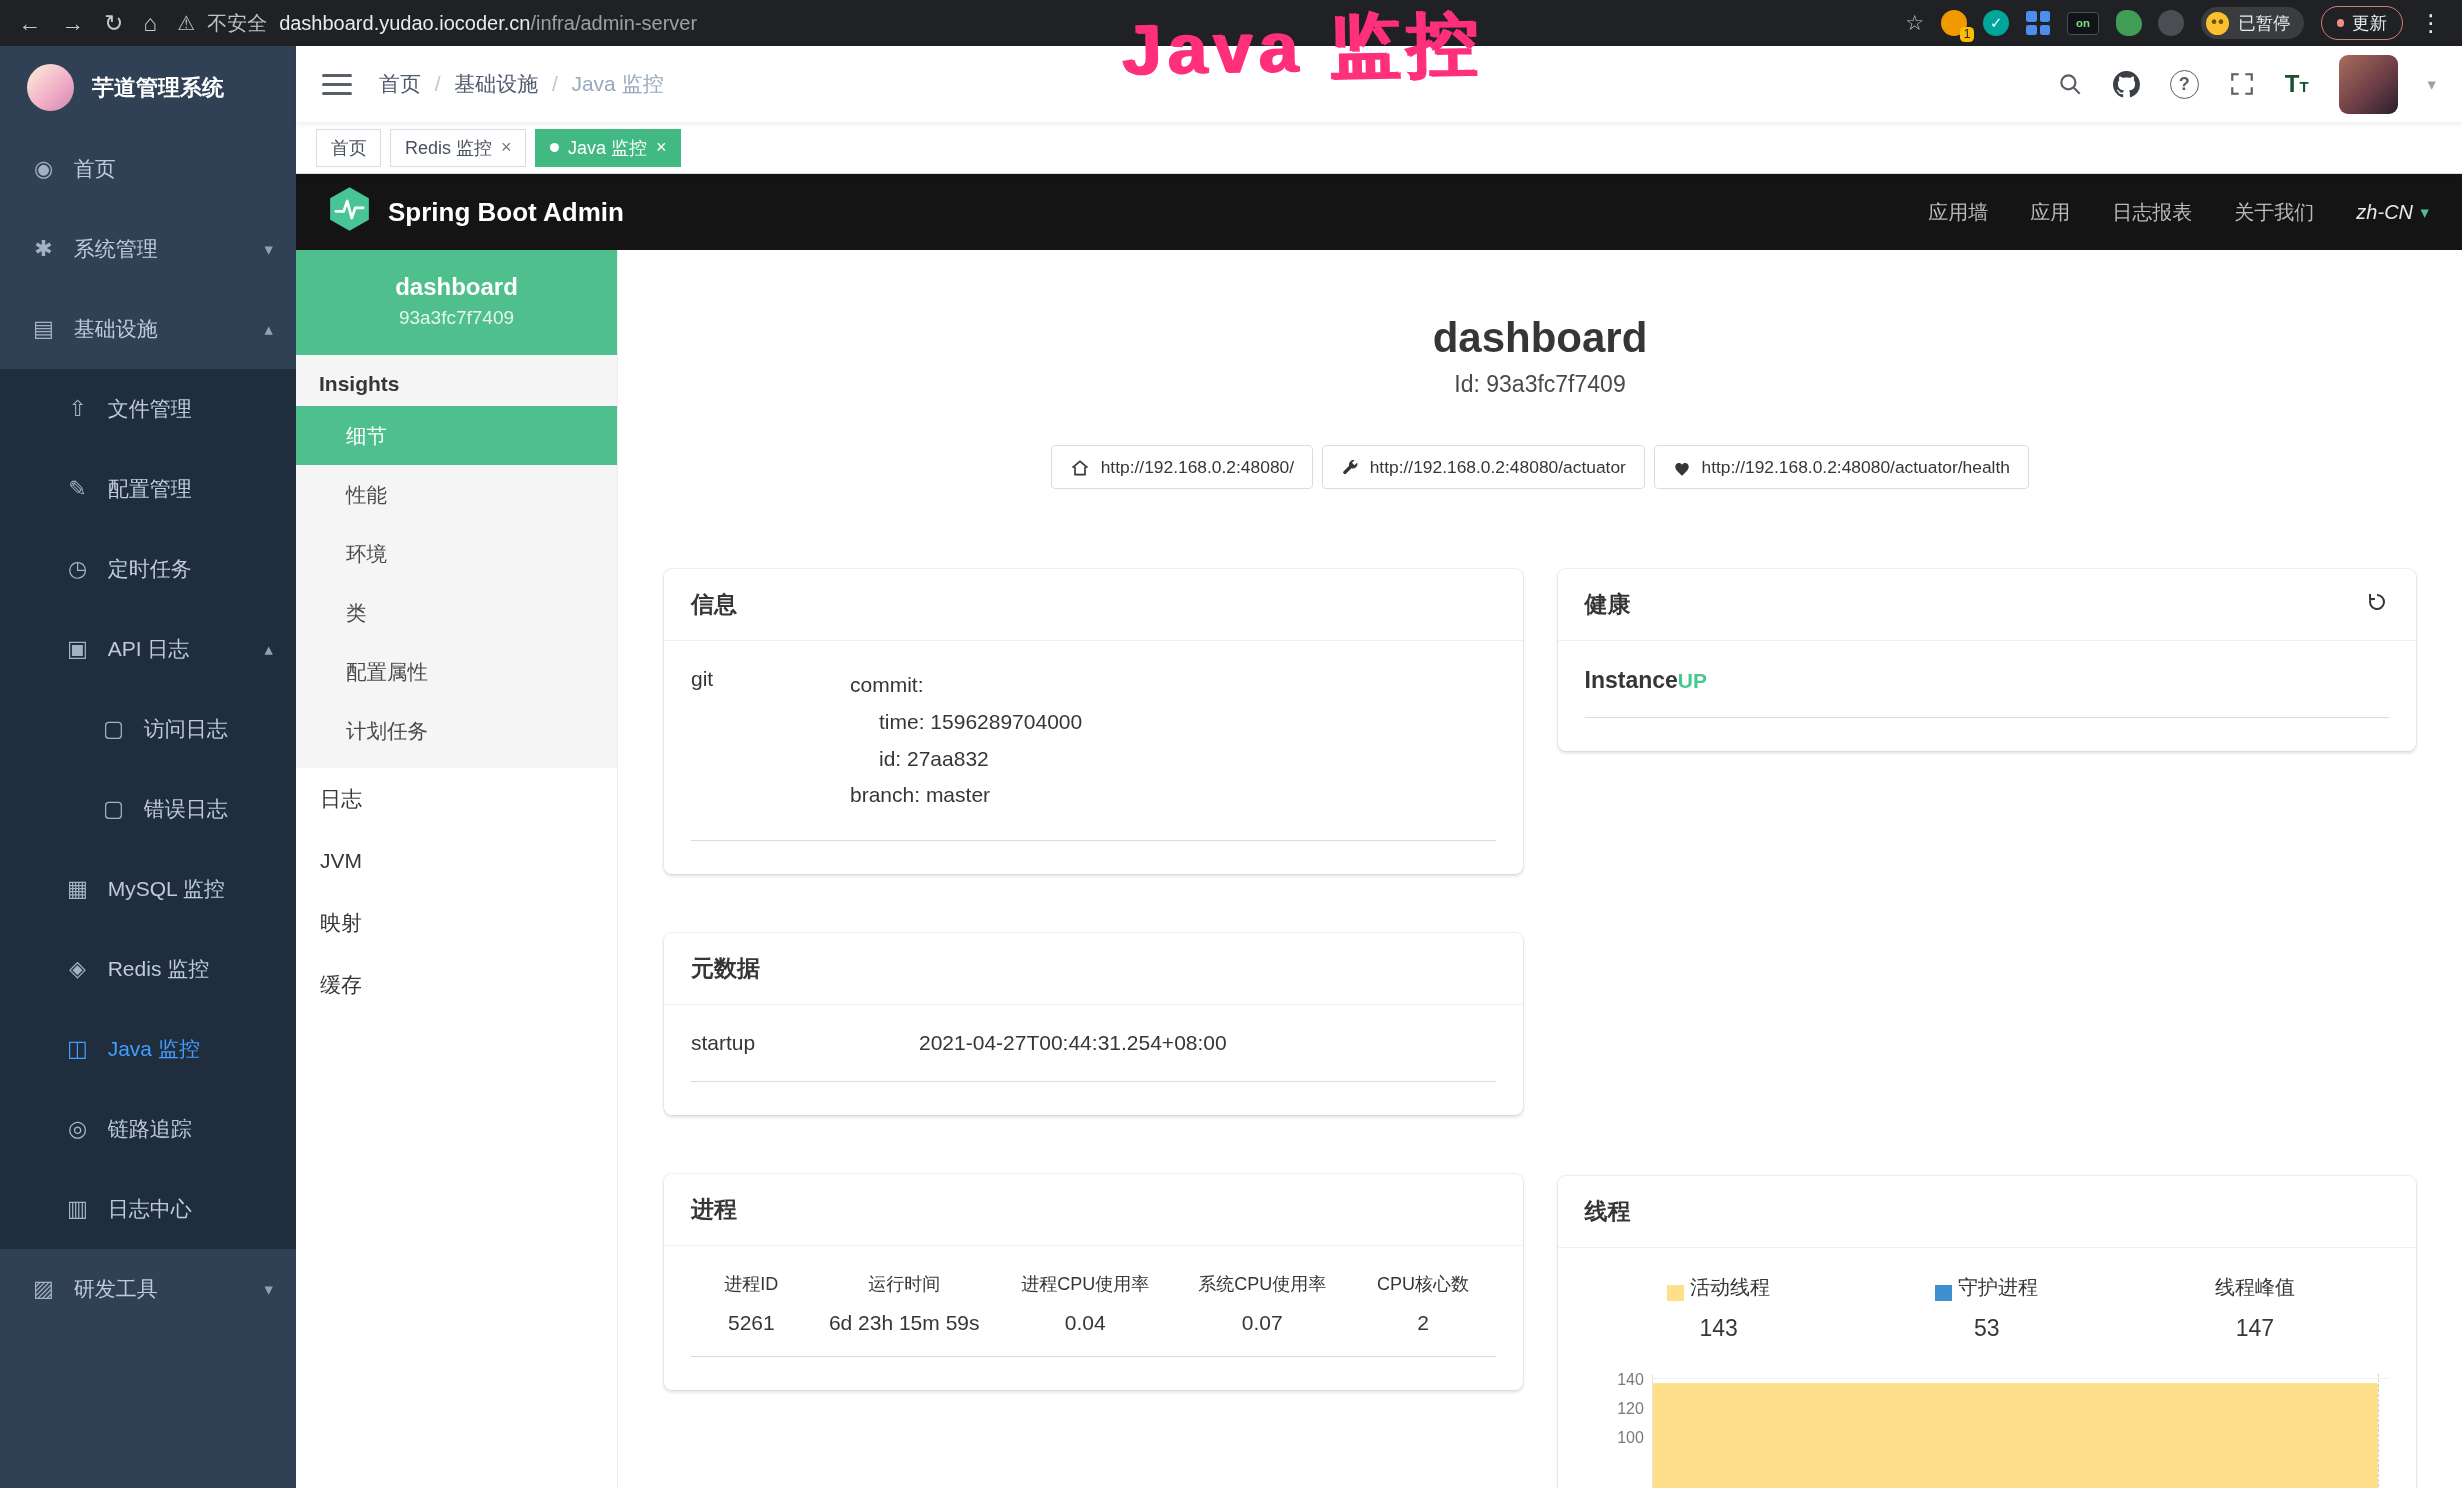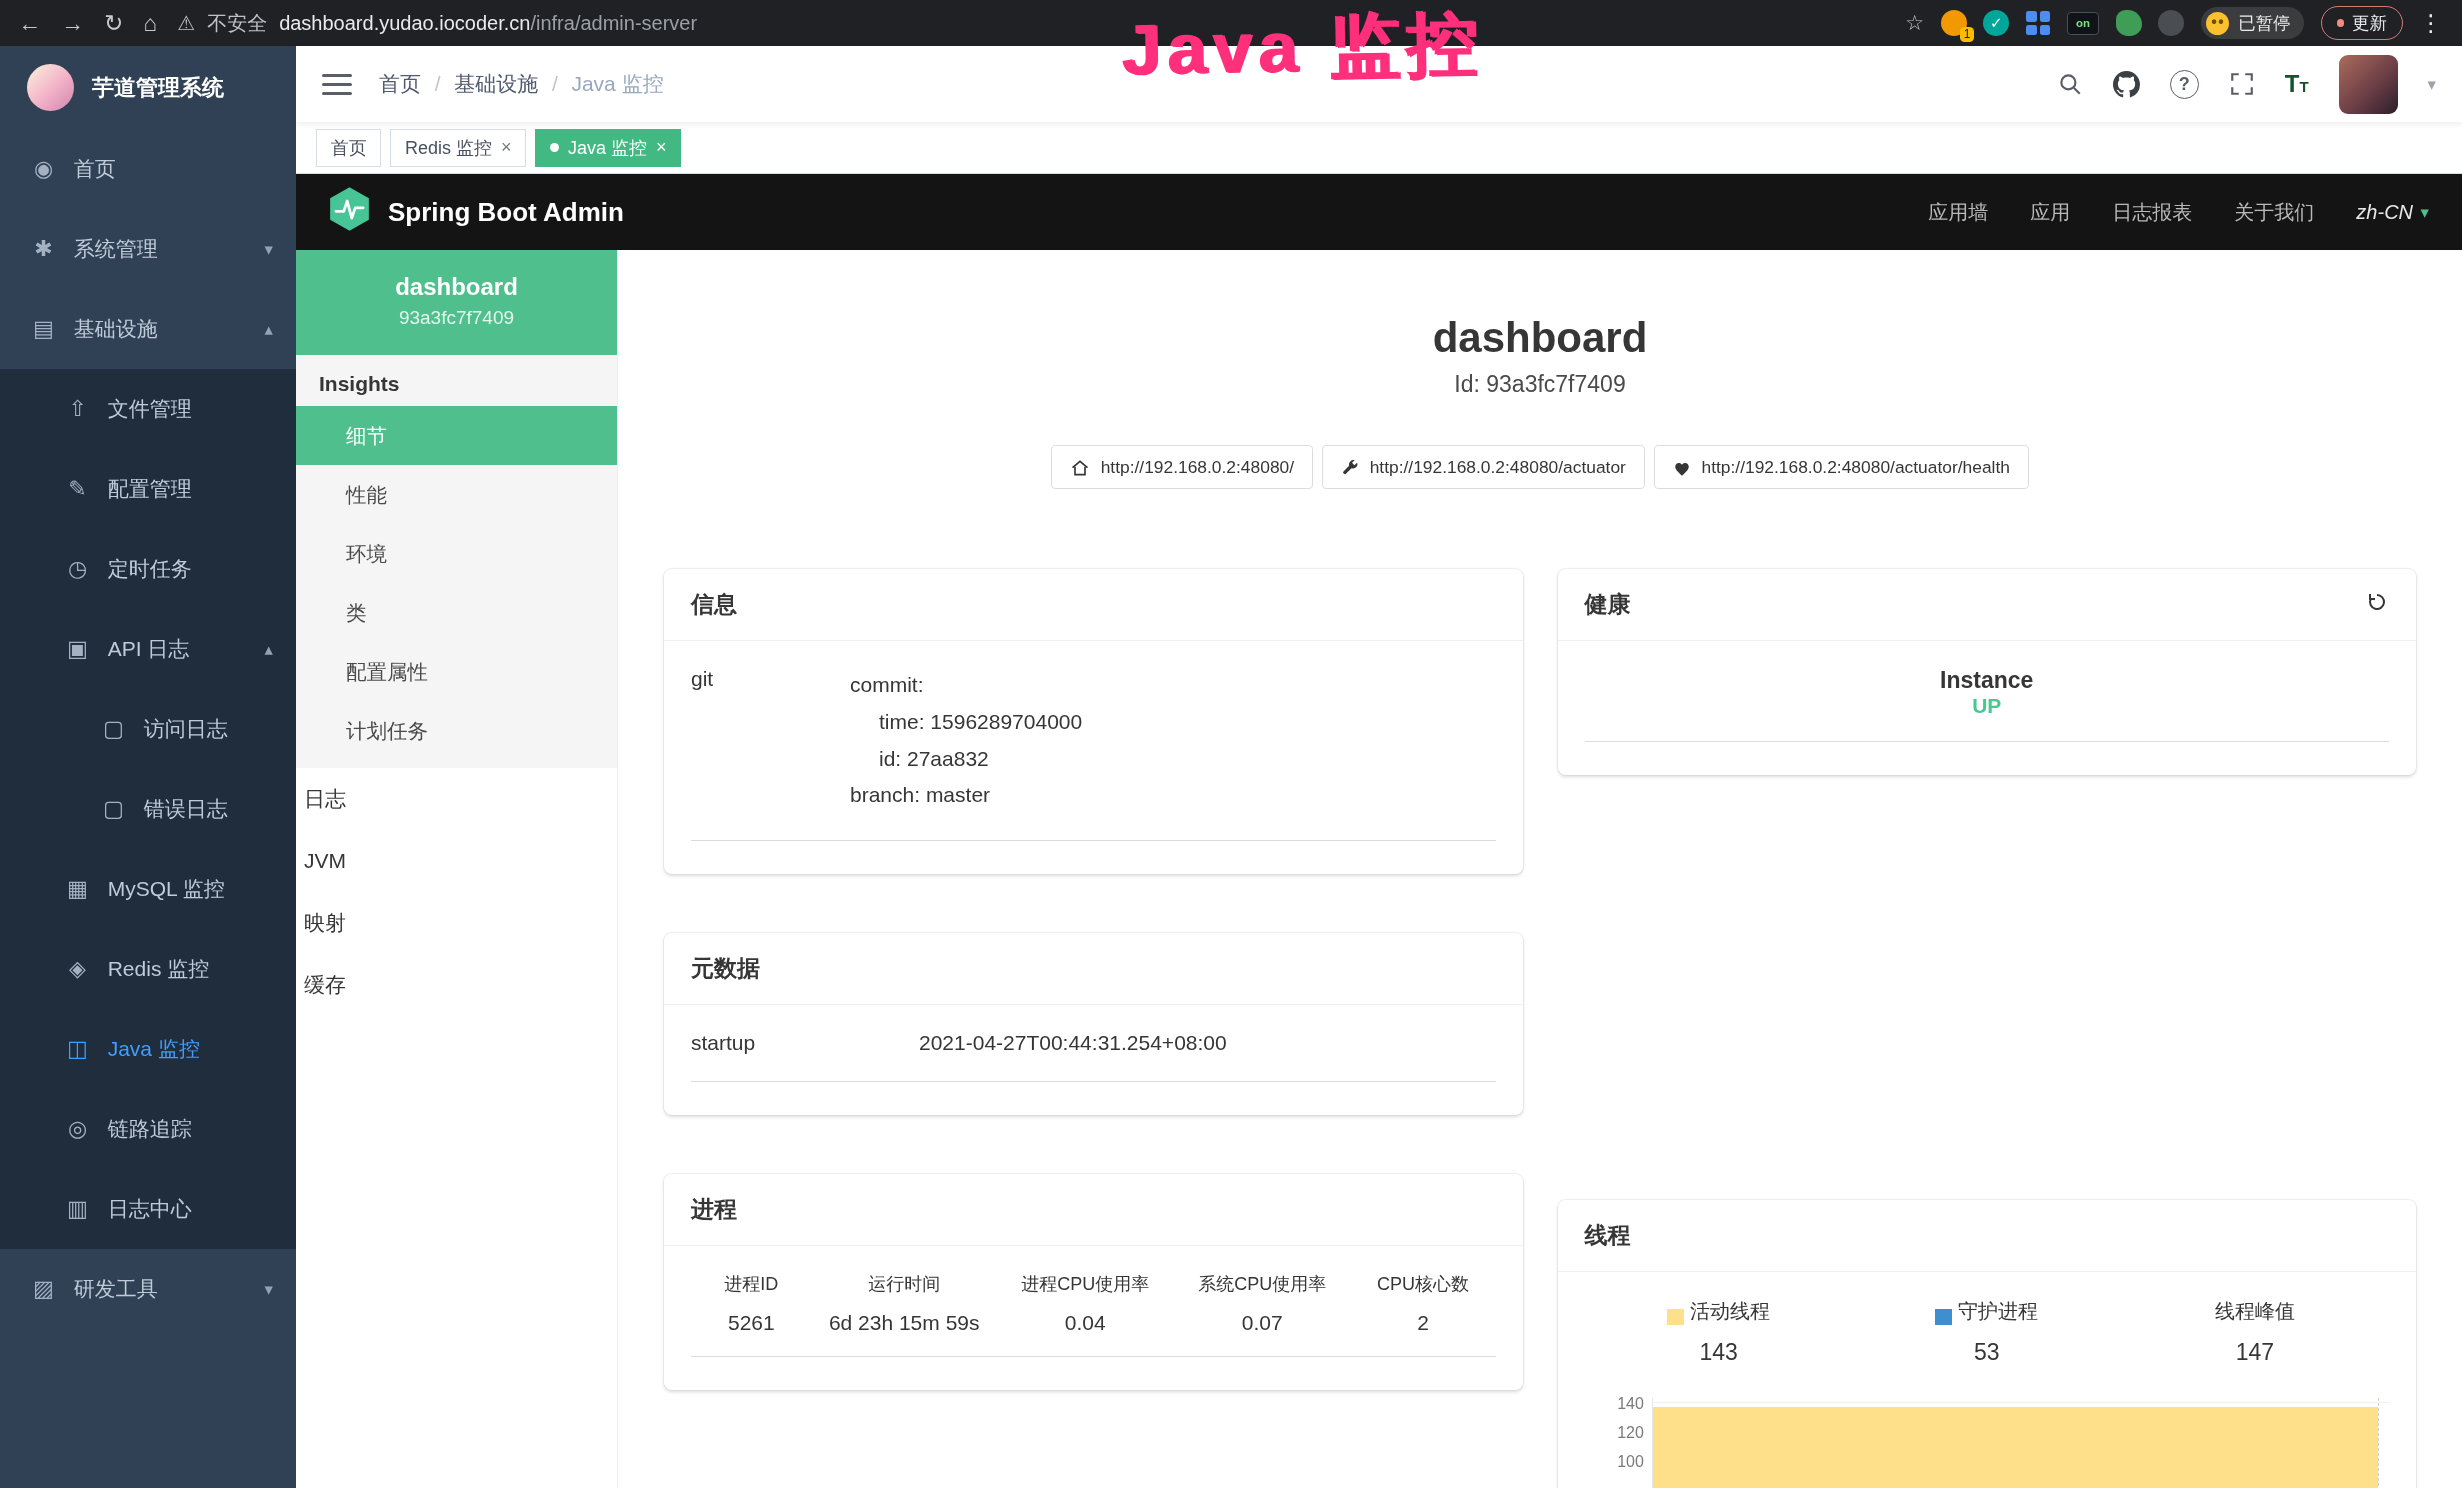--- a/index.html
+++ b/index.html
@@ -111,21 +111,21 @@
   .sba-side { width:322px; flex-shrink:0; background:#fff; border-right:0.8px solid #ededed;
               display:flex; flex-direction:column; }
   .inst { background:#4fc08d; padding:23px 15px 26px; text-align:center; color:#fff; }
   .inst-name { font-size:24px; font-weight:bold; }
   .inst-id { font-size:19px; opacity:.85; margin-top:6px; }
   .grp-label { background:#f5f5f5; padding:16.7px 23px 10.6px; font-size:21px; font-weight:600; color:#363636; }
   .grp { background:#f5f5f5; padding-bottom:7.6px; }
   .sitem { height:59px; display:flex; align-items:center; padding-left:50px; font-size:20.5px;
            color:#4a4a4a; cursor:pointer; }
   .sitem.active { background:#4fc08d; color:#fff; }
-  .sitem2 { height:62px; display:flex; align-items:center; padding-left:8px; font-size:21px;
+  .sitem2 { height:62px; display:flex; align-items:center; padding-left:24px; font-size:21px;
             color:#363636; cursor:pointer; background:#fff; }
 
   .sba-content { flex:1; overflow:hidden; padding-top:64px; background:#fff; }
   .h1 { text-align:center; font-size:42px; font-weight:bold; color:#363636; }
   .sub { text-align:center; font-size:23px; color:#4a4a4a; margin-top:9px; }
   .links { display:flex; justify-content:center; gap:9px; margin-top:47px; }
   .linkbtn { display:inline-flex; align-items:flex-end; gap:10.6px; border:0.8px solid #dbdbdb;
              border-radius:4.6px; background:#fff; padding:10.6px 18px; font-size:17.4px; color:#363636;
              cursor:pointer; white-space:nowrap; }
   .linkbtn svg { flex-shrink:0; }
@@ -138,21 +138,21 @@
   .card-h { display:flex; align-items:center; justify-content:space-between; padding:20px 27px;
             font-size:23px; font-weight:bold; color:#363636; border-bottom:0.8px solid #f0f0f0; }
   .card-b { padding:26px 27px 33px; }
   .kv { display:flex; border-bottom:0.8px solid #dbdbdb; padding-bottom:26px; font-size:21px; color:#363636; }
   .kv .k { width:159px; flex-shrink:0; }
   .kv.meta .k { width:228px; }
   .vlines div { line-height:1.75; }
   .vlines .ind { padding-left:29px; }
   .hist { font-weight:normal; }
   .health-row { display:flex; justify-content:flex-start; align-items:center;
-                border-bottom:0.8px solid #dbdbdb; padding-bottom:23px;flex-direction:column; }
+                border-bottom:0.8px solid #dbdbdb; padding-bottom:23px; }
   .health-name { font-size:23px; font-weight:bold; color:#363636; }
   .up { font-size:21px; font-weight:bold; color:#48c78e; }
 
   .prow { display:flex; }
   .pcell { text-align:center; padding:0 4.6px; }
   .w1 { flex:0 0 15%; } .w2 { flex:0 0 23%; } .w3 { flex:0 0 22%; } .w4 { flex:0 0 22%; } .w5 { flex:0 0 18%; }
   .phead .pcell { font-size:18px; color:#363636; padding-bottom:15px; }
   .pvals { border-bottom:0.8px solid #dbdbdb; }
   .pvals .pcell { font-size:21px; color:#363636; padding-bottom:21px; }
 

